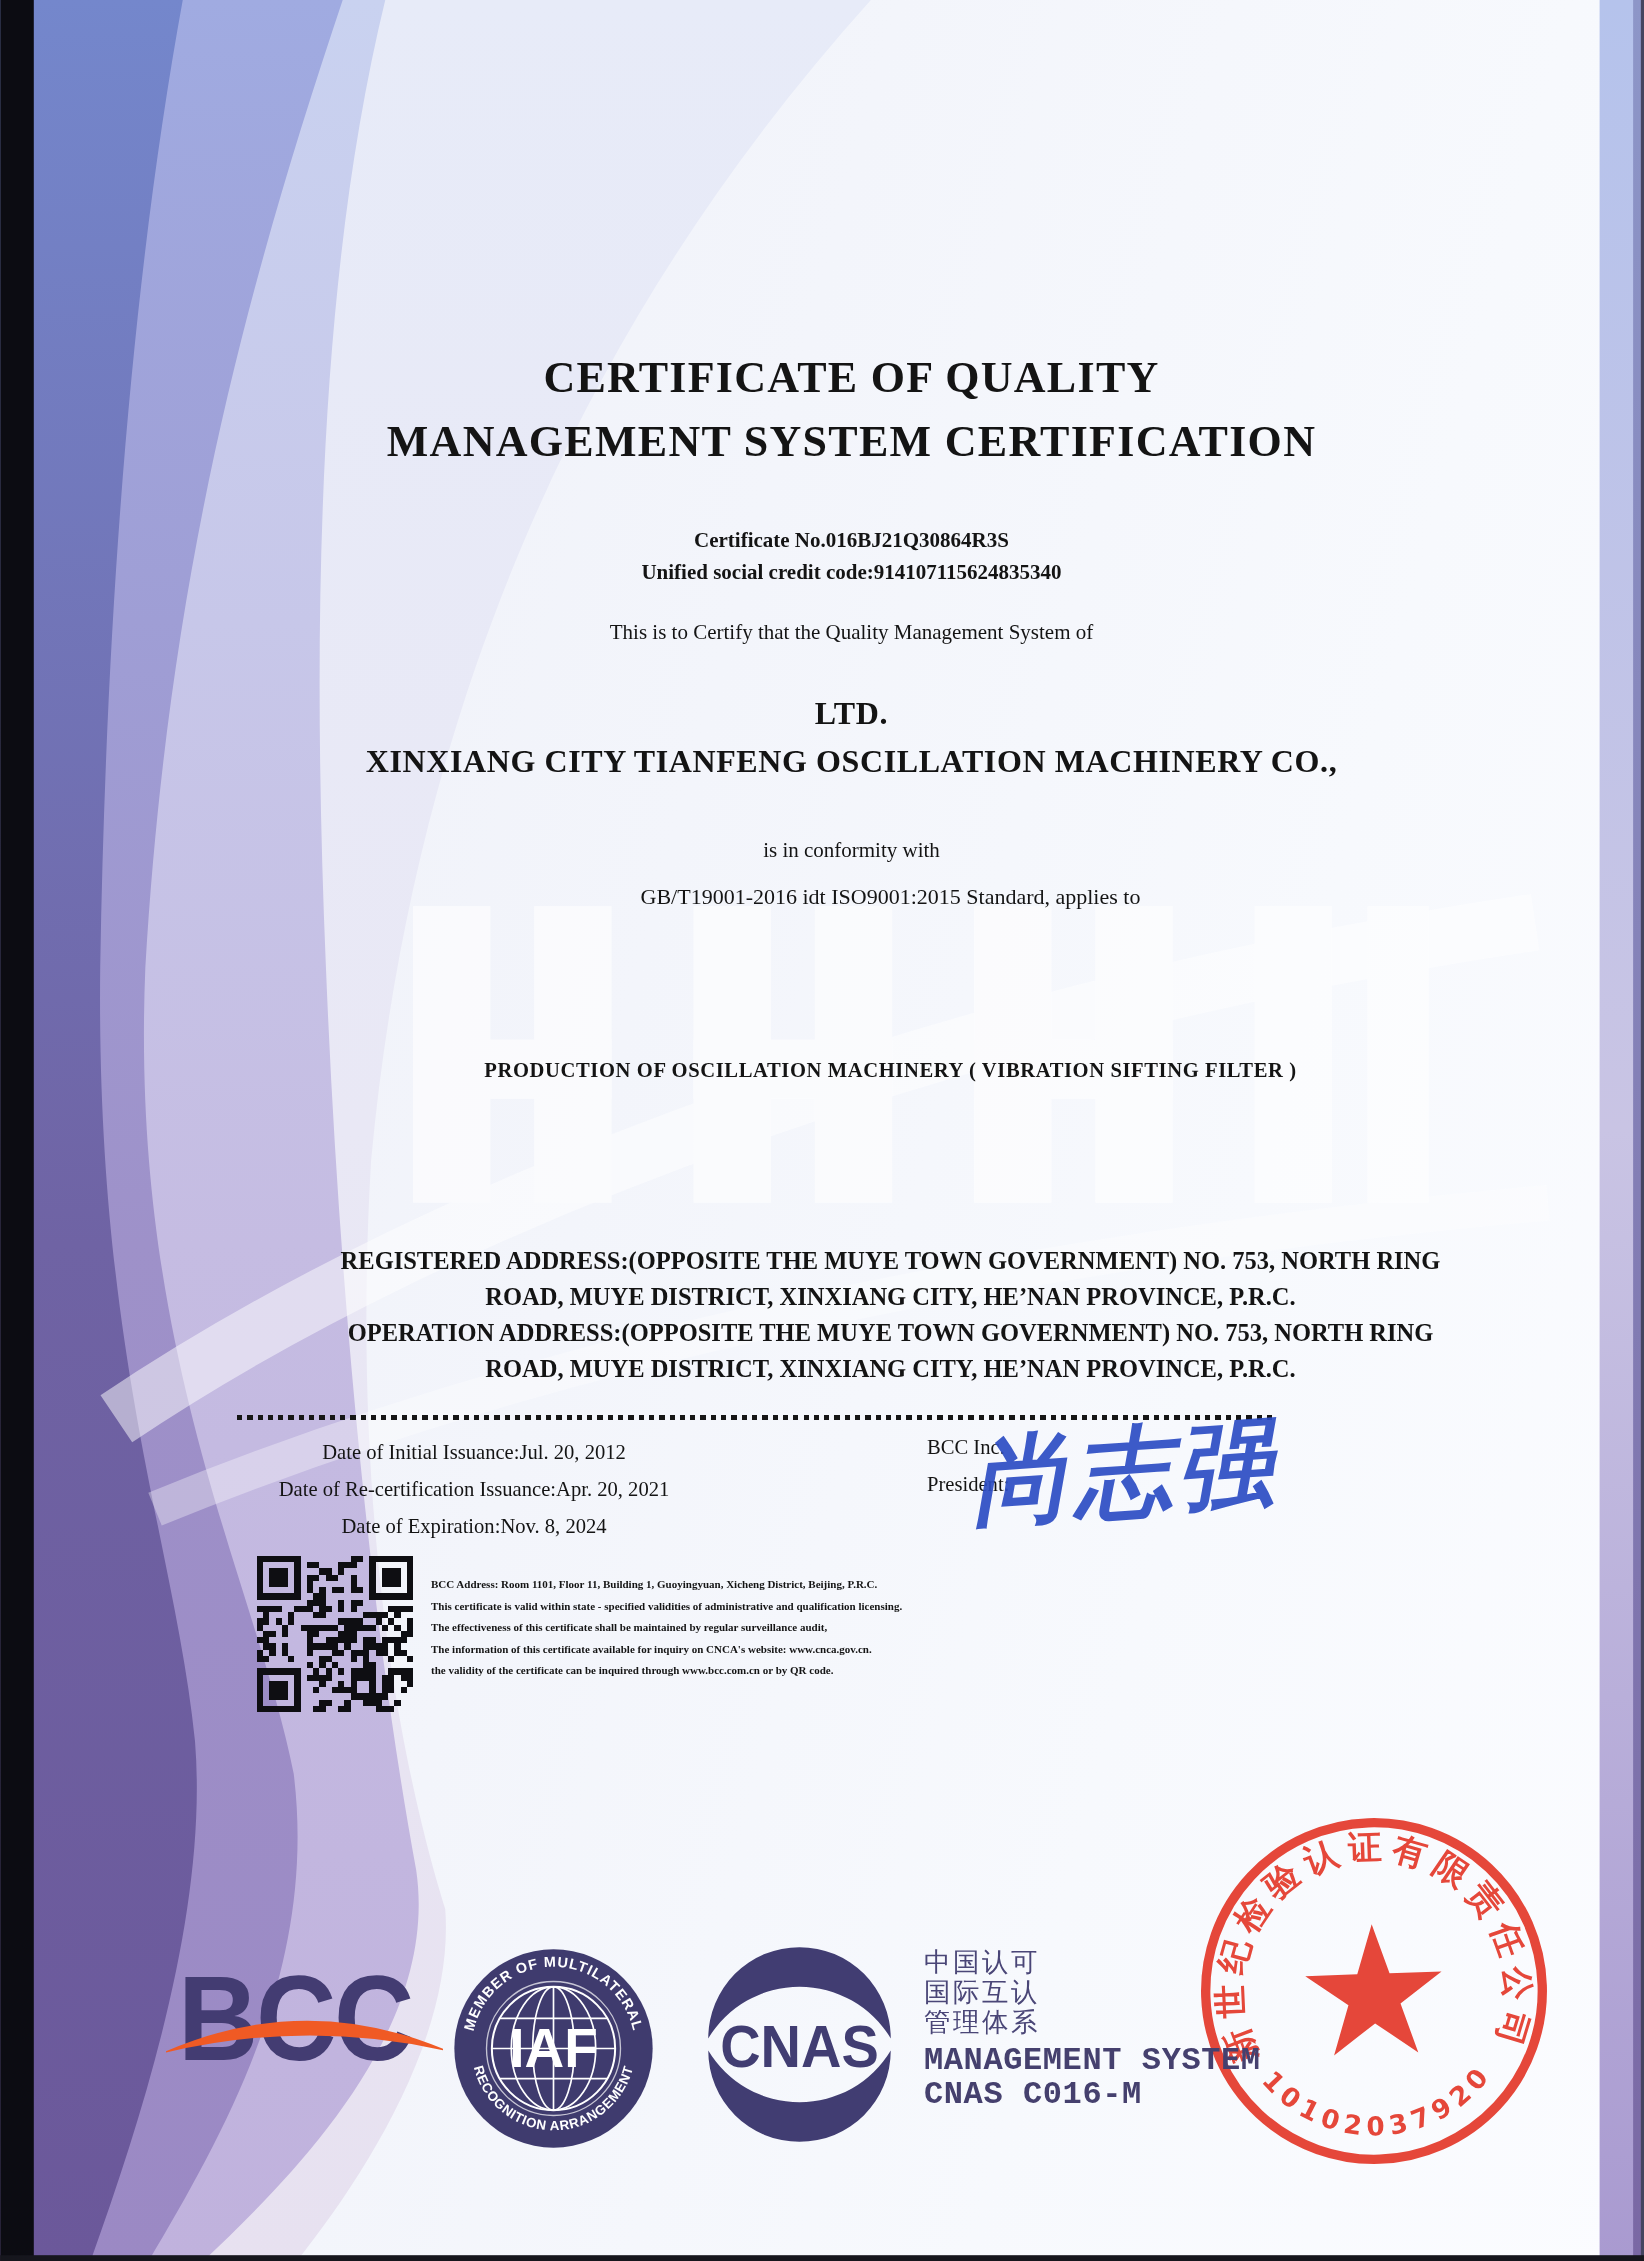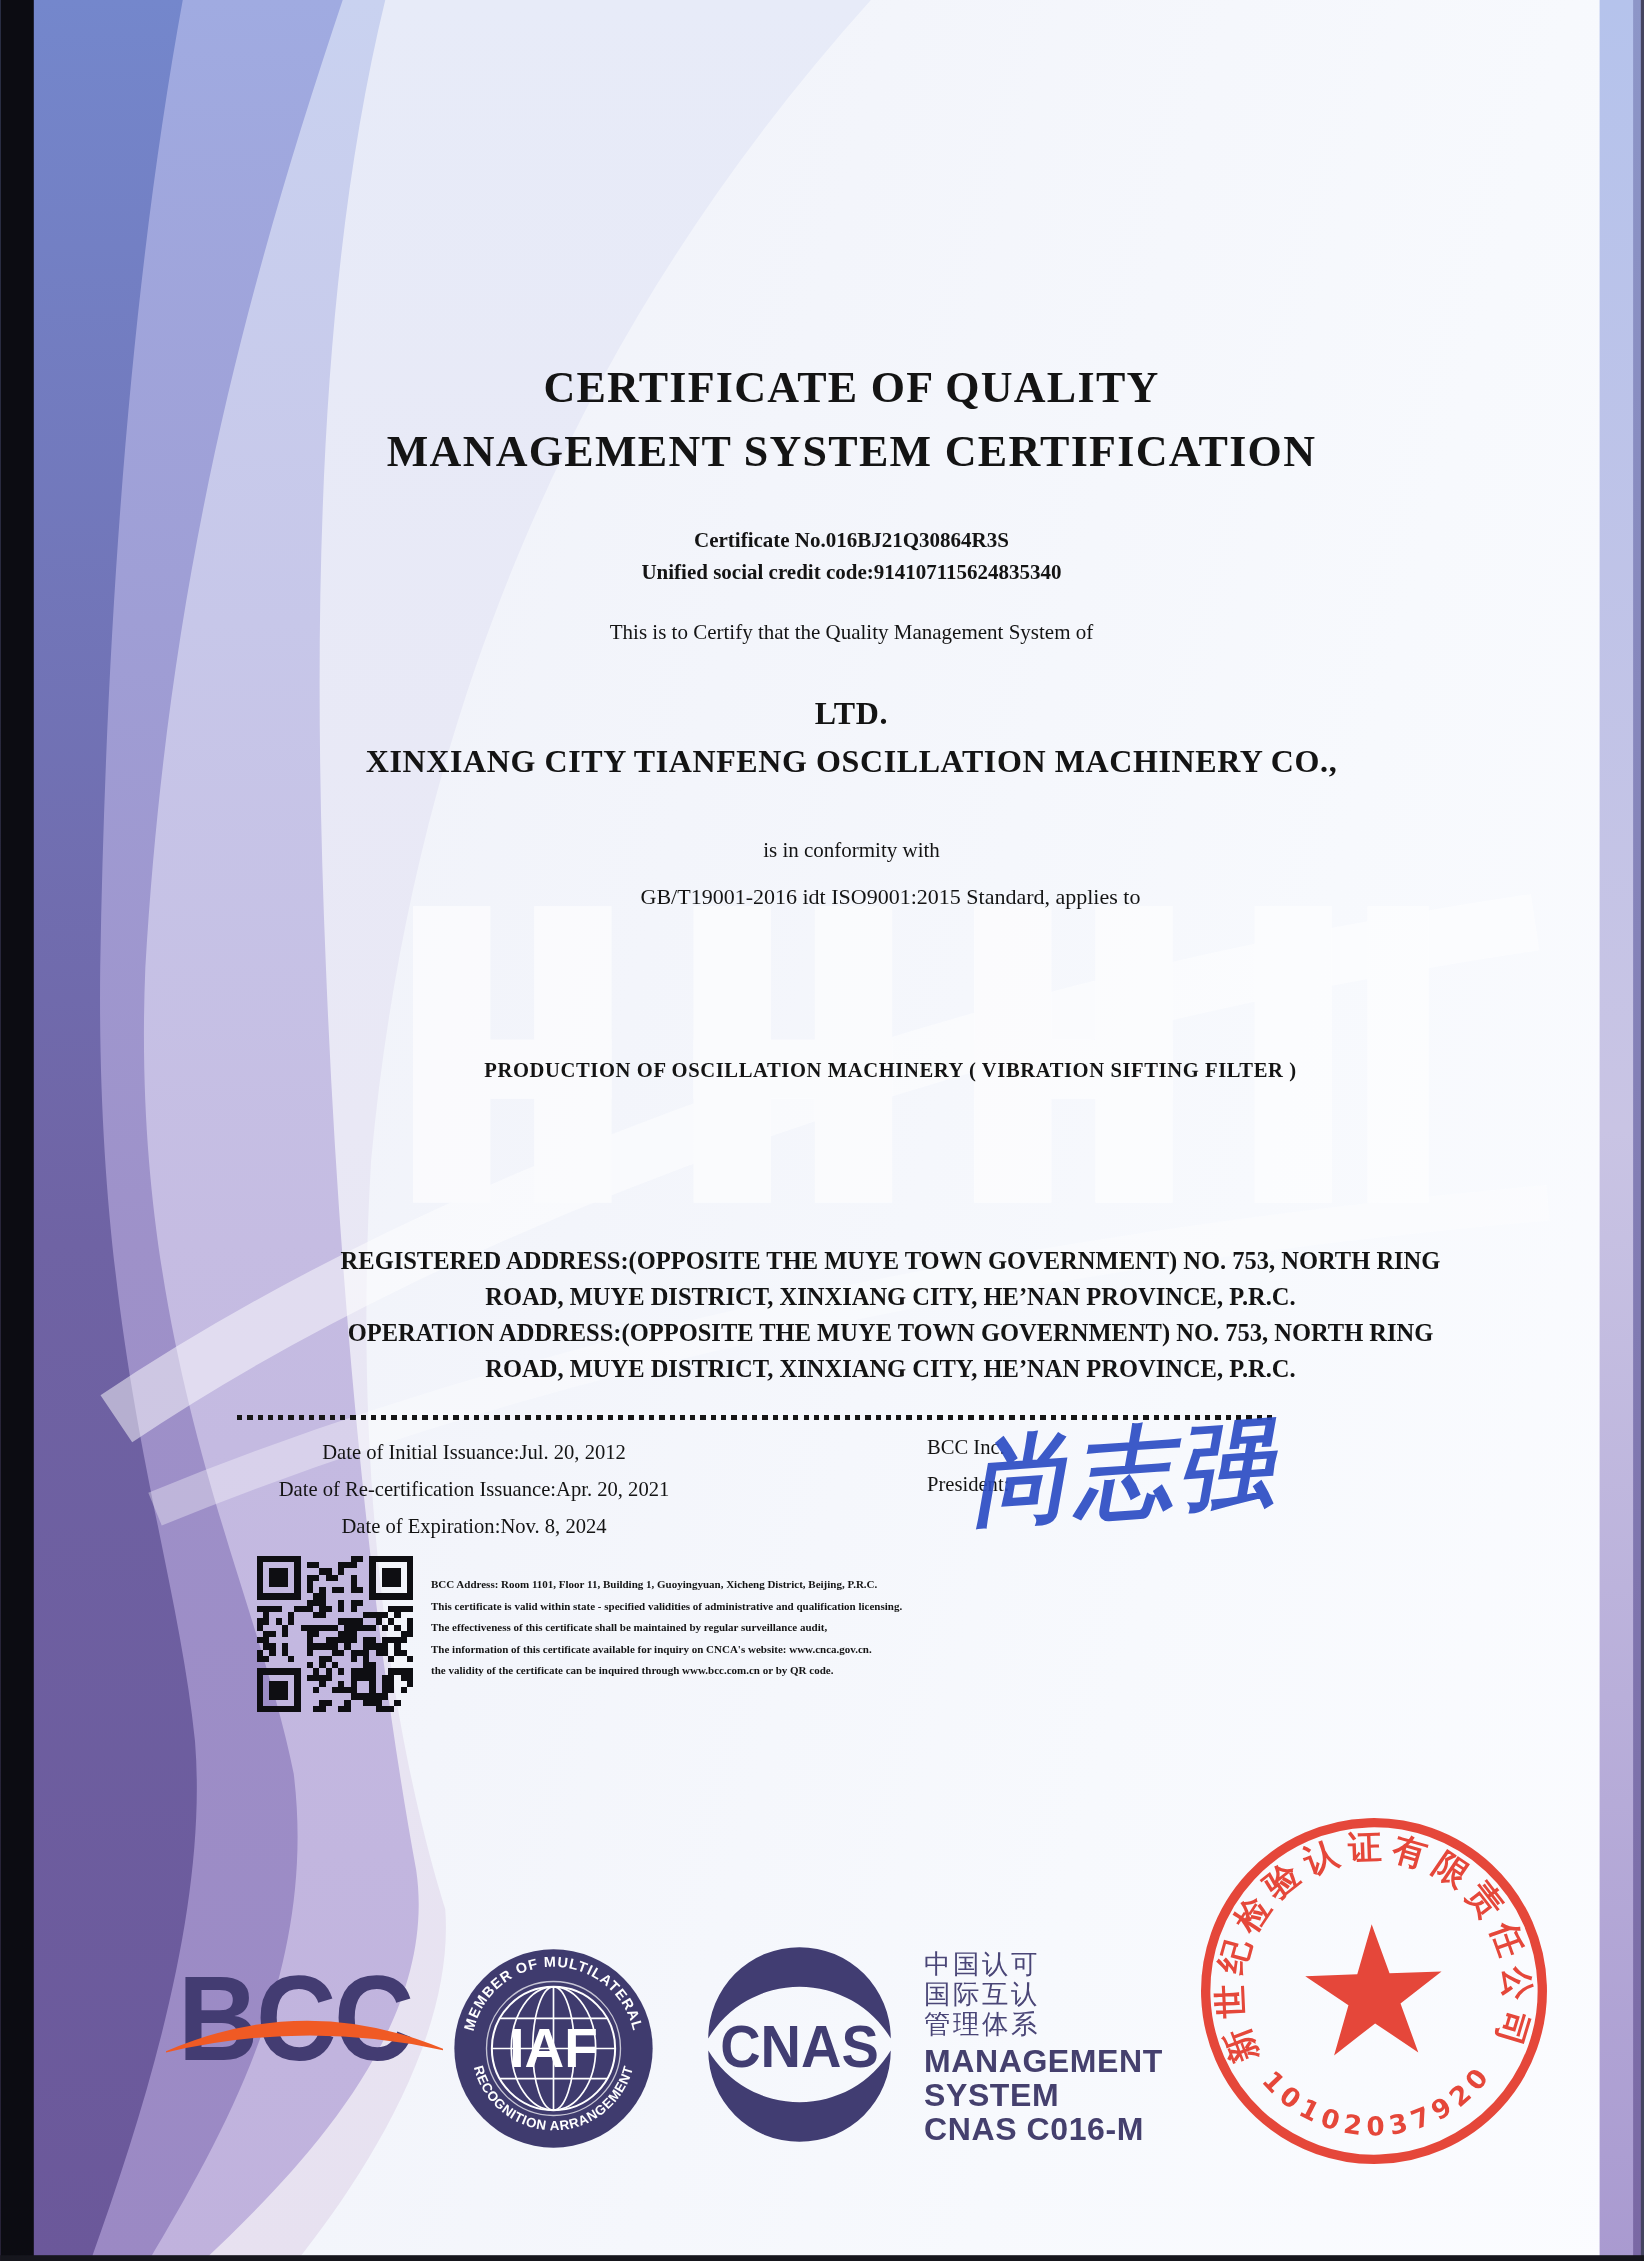--- a/index.html
+++ b/index.html
@@ -38,21 +38,21 @@
   
   .bcc-logo{position:absolute;left:166px;top:1956px;width:277px;height:139px;}
   .bcc-text{
     position:absolute;left:11.6px;top:-7.7px;
     font-family:"Liberation Sans",sans-serif;font-weight:bold;
     font-size:121px;color:#433c72;letter-spacing:-2.6px;
     transform:scaleX(.92);transform-origin:left;
   }
   .iaf-logo{position:absolute;left:453px;top:1948px;width:201px;height:201px;}
   .cnas-logo{position:absolute;left:691px;top:1935px;width:217px;height:219px;}
-  .accr{position:absolute;left:924px;top:1949px;width:361px;font-family:Liberation Sans, sans-serif;}
+  .accr{position:absolute;left:924px;top:1949px;width:361px;font-family:Liberation Mono, monospace;}
   .accr .cn{font-size:26.4px;line-height:30px;color:#4a4677;letter-spacing:2.6px;}
   .accr .en{font-size:32px;line-height:34px;font-weight:bold;color:#45406e;letter-spacing:0.6px;margin-top:5.2px;}
   .stamp{position:absolute;left:1187px;top:1804px;width:374px;height:374px;opacity:.93;transform:rotate(-2deg);}
   .qr{position:absolute;left:257px;top:1556px;width:156px;height:156px;}
 </style>
 </head>
 <body>
 
 <div class="page">
 
@@ -113,21 +113,21 @@
     <g>
       <rect x="2480" y="0" width="70" height="3506" fill="url(#gR)"></rect>
       <rect x="2532" y="0" width="18" height="3506" fill="url(#gR2)"></rect>
       <rect x="2544" y="0" width="6" height="3506" fill="#44445f"></rect>
     </g>
 
     <rect x="0" y="0" width="52" height="3506" fill="#0c0c12"></rect>
     <rect x="0" y="3497" width="2550" height="9" fill="#16161d"></rect>
   </svg>
 
-  <div class="centered title" style="top:356px;">
+  <div class="centered title" style="top:346px;">
     <div>CERTIFICATE OF QUALITY</div>
     <div>MANAGEMENT SYSTEM CERTIFICATION</div>
   </div>
 
   <div class="centered meta" style="top:524px;">
     <div>Certificate No.016BJ21Q30864R3S</div>
     <div>Unified social credit code:914107115624835340</div>
   </div>
 
   <div class="centered body-line" style="top:620px;">This is to Certify that the Quality Management System of</div>

